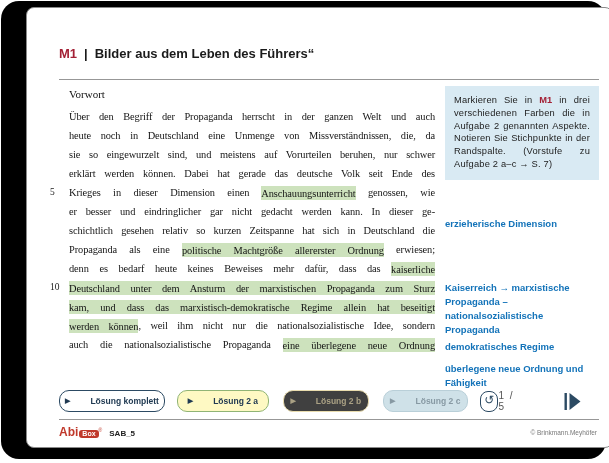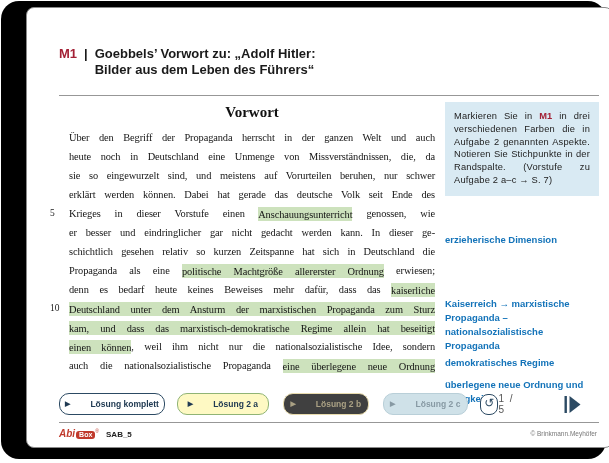--- a/index.html
+++ b/index.html
@@ -16,21 +16,21 @@
             font-weight:bold; font-size:13px; line-height:16px; color:#1a1a1a; }
   .tag { color:#a32035; }
   .sep { color:#1a1a1a; }
   .rule { border:none; border-top:1px solid #979797; margin:17px 0 0 12px; }
 
   
   .content { display:flex; flex:1 1 auto; margin-top:4px; min-height:0; }
   .main { width:388px; flex:0 0 auto; }
   .text-block { display:grid; grid-template-columns:22px 1fr; }
   .doc-heading { grid-column:1 / -1; font-family:"Liberation Serif", serif;
-                 font-weight:bold; font-size:15px; margin:4px 0 7px 22px; color:#111;text-align:center; }
+                 font-weight:normal; font-size:11px; margin:4px 0 7px 22px; color:#111; }
   .lnum { font-family:"Liberation Serif", serif; font-size:9.5px; line-height:19px;
           color:#1a1a1a; padding-left:3px; }
   .tline { font-family:"Liberation Serif", serif; font-size:10.4px; line-height:19px;
            letter-spacing:-0.1px; color:#141414; text-align:justify; text-align-last:justify; }
   .tline.last { text-align-last:left; }
   .hl { background:#cde2bd; padding:1.5px 0; }
 
   
   .sidebar { flex:1 1 auto; margin-left:10px; padding-top:2px; }
   .task-box { background:#d9eaf3; padding:8px 9px 9px; font-size:9.3px; line-height:12.8px;
@@ -57,72 +57,71 @@
                background:#fff; color:#2c4a63; font-size:12px; line-height:17px;
                text-align:center; cursor:pointer; }
   .page { margin-left:auto; font-size:10px; color:#555; letter-spacing:1.5px; }
   .next-btn { margin:0 16px 0 42px; cursor:pointer; display:flex; align-items:center; }
 
   
   .rule2 { border:none; border-top:1px solid #979797; margin:0 0 0 12px; }
   .footer { display:flex; justify-content:space-between; align-items:center;
             margin:5px 2px 8px 12px; }
   .logo { display:flex; align-items:baseline; }
-  .logo-abi { color:#c0392b; font-style:italic; font-weight:bold; font-size:10px; }
+  .logo-abi { color:#c0392b; font-weight:bold; font-size:12px; }
   .logo-box { background:#c0392b; color:#fff; font-weight:bold; font-size:7px;
               padding:0.5px 3px; border-radius:3px; margin-left:1px; }
   .logo-reg { color:#c0392b; font-size:5px; vertical-align:super; transform:translateY(-4px); display:inline-block; }
   .ws-code { font-weight:bold; font-size:8px; color:#222; margin-left:7px; }
   .copyright { font-size:6.5px; color:#777; }
 </style>
 </head>
 <body>
 
 <div class="frame"></div>
 <div class="card">
 
   <div class="header">
     <span class="tag">M1</span>
     <span class="sep">|</span>
     <div>
-      <div>Goebbels’ Vorwort zu: „Adolf Hitler:</div>
       <div>Bilder aus dem Leben des Führers“</div>
     </div>
   </div>
   <hr class="rule">
 
   <div class="content">
     <div class="main">
       <div class="text-block">
         <div class="doc-heading">Vorwort</div>
 
       <div class="lnum"></div>
           <div class="tline"><span>Über den Begriff der Propaganda herrscht in der ganzen Welt und auch</span></div>
           <div class="lnum"></div>
           <div class="tline"><span>heute noch in Deutschland eine Unmenge von Missverständnissen, die, da</span></div>
           <div class="lnum"></div>
           <div class="tline"><span>sie so eingewurzelt sind, und meistens auf Vorurteilen beruhen, nur schwer</span></div>
           <div class="lnum"></div>
           <div class="tline"><span>erklärt werden können. Dabei hat gerade das deutsche Volk seit Ende des</span></div>
           <div class="lnum">5</div>
-          <div class="tline"><span>Krieges in dieser Vorstufe einen </span><span class="hl">Anschauungsunterricht</span><span> genossen, wie</span></div>
+          <div class="tline"><span>Krieges in dieser Dimension einen </span><span class="hl">Anschauungsunterricht</span><span> genossen, wie</span></div>
           <div class="lnum"></div>
           <div class="tline"><span>er besser und eindringlicher gar nicht gedacht werden kann. In dieser ge-</span></div>
           <div class="lnum"></div>
           <div class="tline"><span>schichtlich gesehen relativ so kurzen Zeitspanne hat sich in Deutschland die</span></div>
           <div class="lnum"></div>
           <div class="tline"><span>Propaganda als eine </span><span class="hl">politische Machtgröße allererster Ordnung</span><span> erwiesen;</span></div>
           <div class="lnum"></div>
           <div class="tline"><span>denn es bedarf heute keines Beweises mehr dafür, dass das </span><span class="hl">kaiserliche</span></div>
           <div class="lnum">10</div>
           <div class="tline"><span class="hl">Deutschland unter dem Ansturm der marxistischen Propaganda zum Sturz</span></div>
           <div class="lnum"></div>
           <div class="tline"><span class="hl">kam, und dass das marxistisch-demokratische Regime allein hat beseitigt</span></div>
           <div class="lnum"></div>
-          <div class="tline"><span class="hl">einen können</span><span>, weil ihm nicht nur die nationalsozialistische Idee, sondern</span></div>
+          <div class="tline"><span class="hl">werden können</span><span>, weil ihm nicht nur die nationalsozialistische Idee, sondern</span></div>
           <div class="lnum"></div>
           <div class="tline"><span>auch die nationalsozialistische Propaganda </span><span class="hl">eine überlegene neue Ordnung</span></div>
           <div class="lnum"></div>
         </div>
     </div>
 
     <div class="sidebar">
       <div class="task-box"><span>Markieren Sie in </span><span class="task-ref">M1</span><span> in drei verschiedenen Farben die in Aufgabe 2 genannten Aspekte. Notieren Sie Stichpunkte in der Randspalte. (Vorstufe zu Aufgabe 2 a–c → S. 7)</span></div>
       <div class="note note-1">erzieherische Dimension</div>
       <div class="note note-2">Kaiserreich → marxistische

